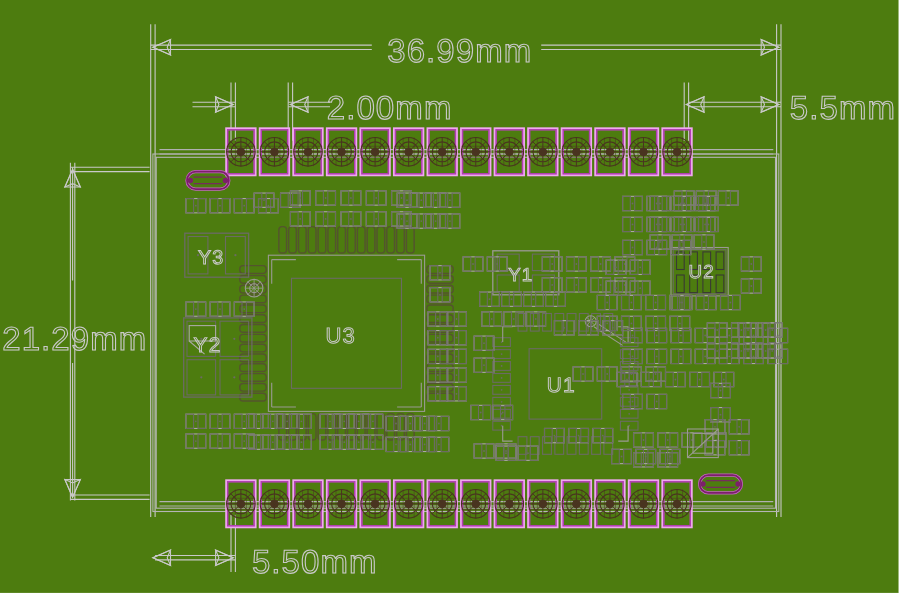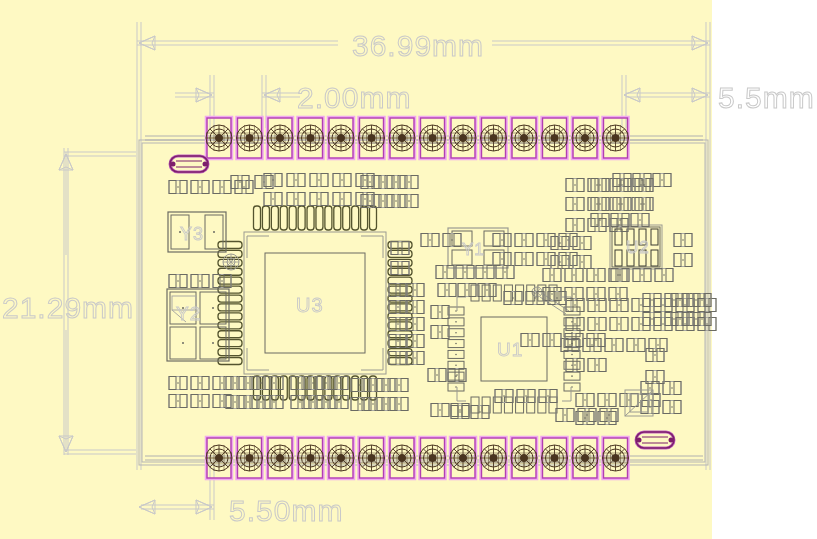--- a/index.html
+++ b/index.html
@@ -1,18 +1,18 @@
 <!DOCTYPE html>
 <html><head>
 <meta charset="utf-8">
 <style>
   html,body{margin:0;padding:0;background:#ffffff;}
   body{width:817px;height:539px;overflow:hidden;
        font-family:"Liberation Sans", sans-serif;}
-  #stage{position:relative;width:712px;height:539px;background:#fef9c3;}
+  #stage{position:relative;width:817px;height:539px;background:#4d7c0f;}
   svg{display:block;}
   .dimtext{
     font-family:"Liberation Sans", sans-serif;
     font-size:30px;
     fill:none;
     stroke:#c9c9c9;
     stroke-width:1;
     letter-spacing:1px;
   }
 </style>

